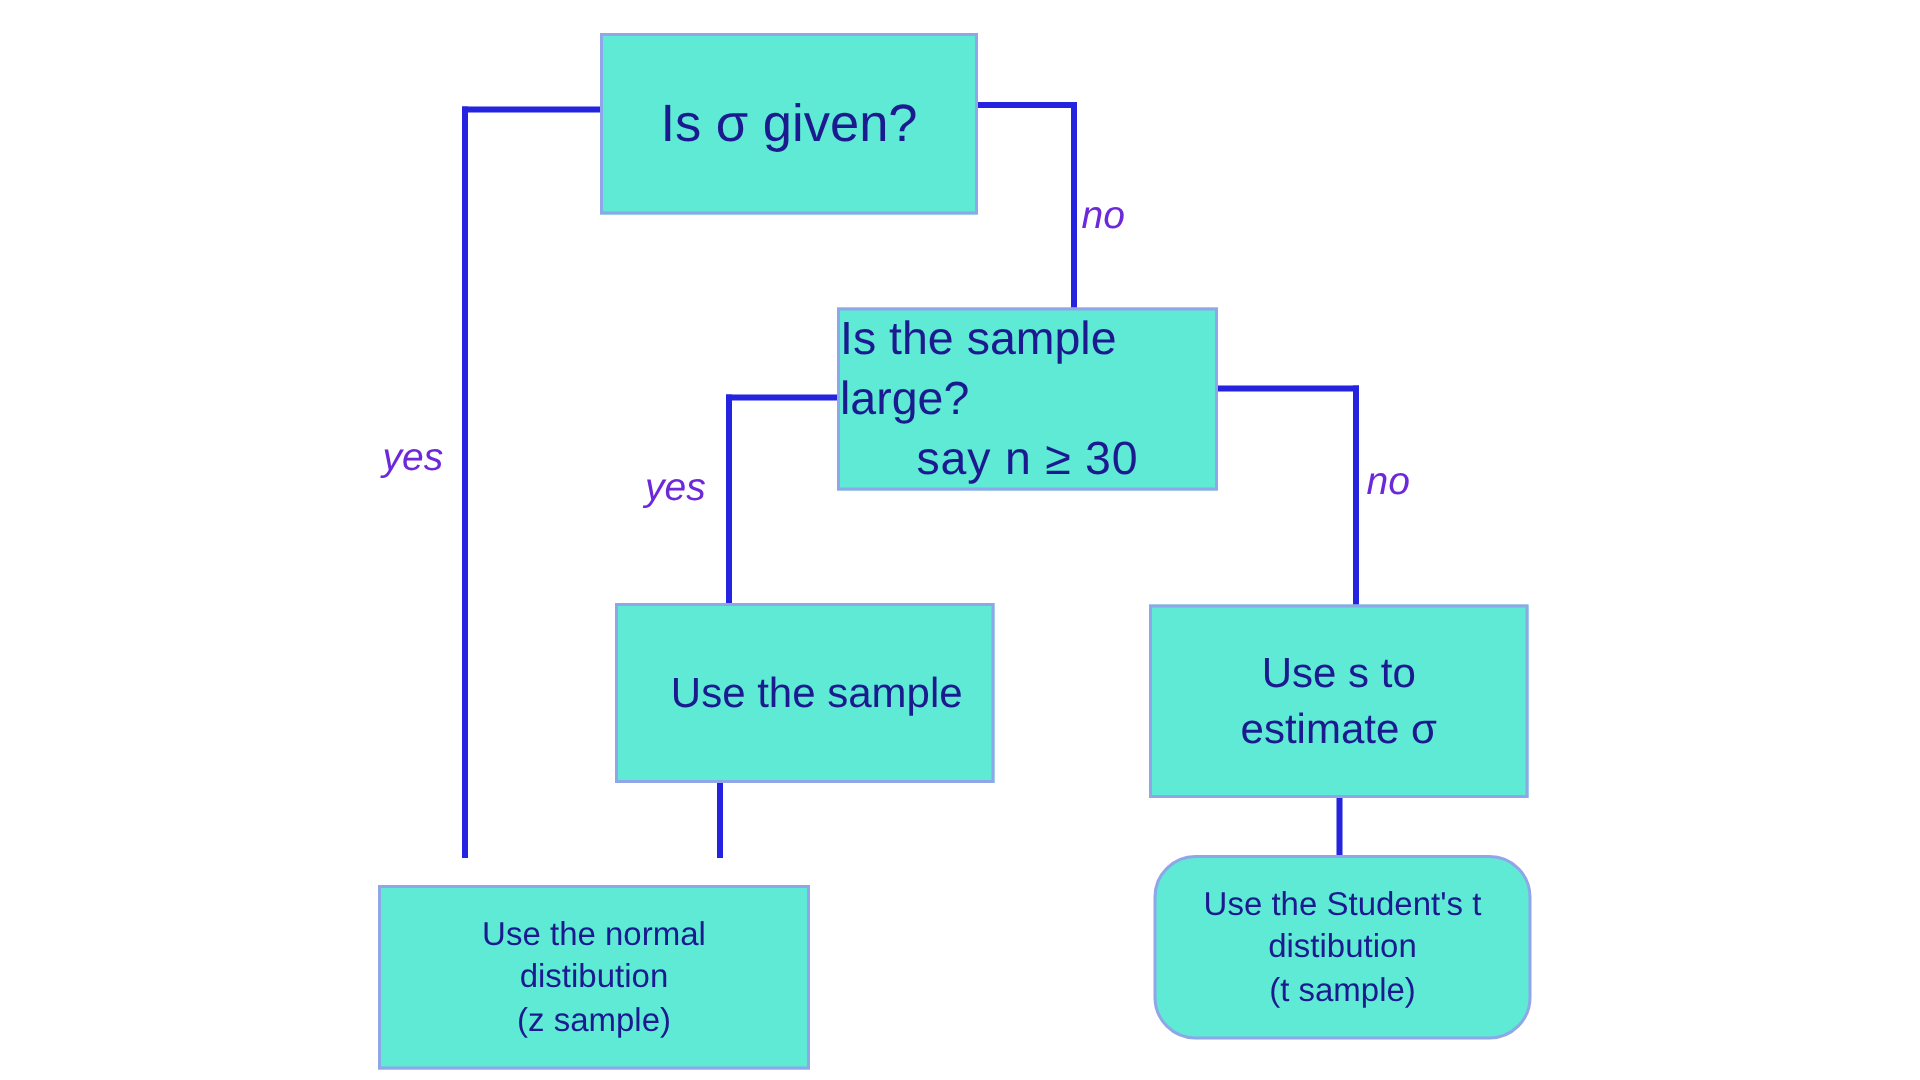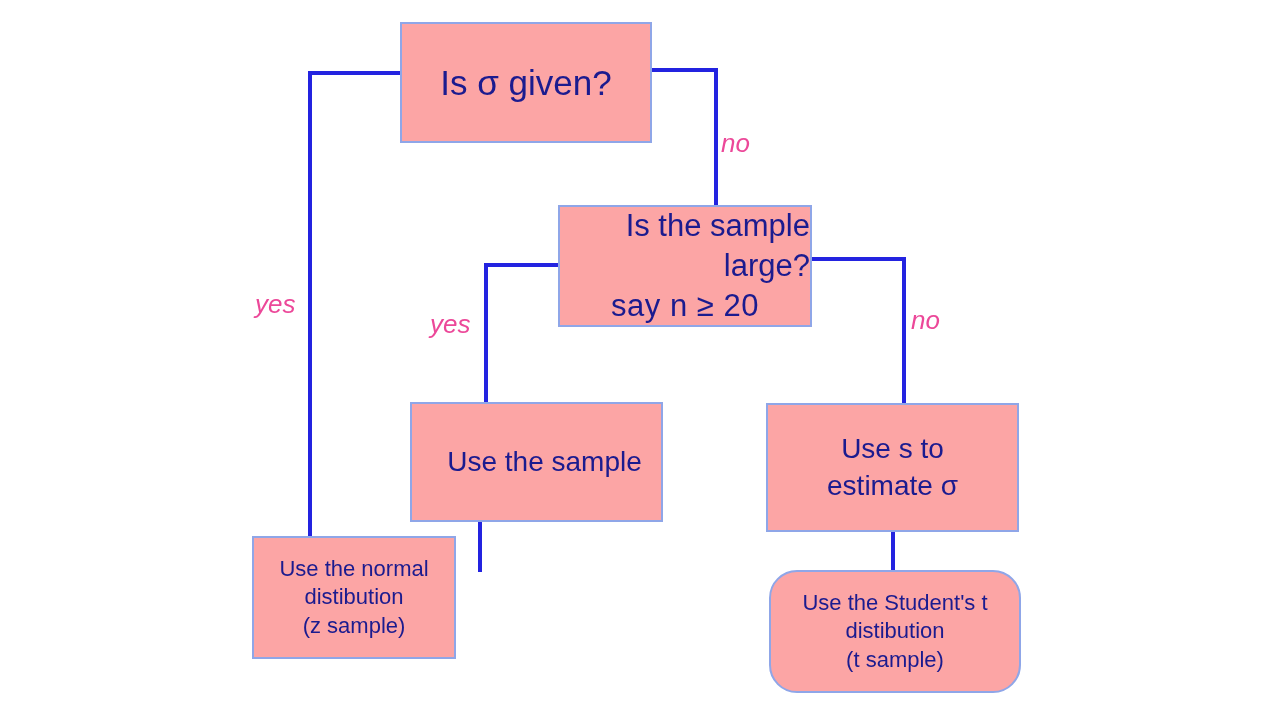--- a/index.html
+++ b/index.html
@@ -15,28 +15,28 @@
     position: relative;
     width: 1280px;
     height: 720px;
     background: #ffffff;
     overflow: hidden;
   }
   
   .node {
     position: absolute;
     box-sizing: border-box;
-    background: #fca5a5;
+    background: #5eead4;
     border: 2px solid #8fa6e8;
     color: #1b1b8f;
     display: flex;
     flex-direction: column;
     align-items: center;
     justify-content: center;
-    text-align: right;
+    text-align: left;
     line-height: 1.30;
     z-index: 3;
     white-space: pre-line;
   }
   .node .line { display: block; }
 
   #node-sigma-given {
     left: 400px;  top: 22px;  width: 252px; height: 121px;
     font-size: 35px;
   }
@@ -49,21 +49,21 @@
   #node-use-sample {
     left: 410px;  top: 402px; width: 253px; height: 120px;
     font-size: 28px;
     padding-left: 16px;
   }
   #node-use-s {
     left: 766px;  top: 403px; width: 253px; height: 129px;
     font-size: 28px;
   }
   #node-normal-dist {
-    left: 252px;  top: 536px; width: 204px; height: 123px;
+    left: 252px;  top: 590px; width: 288px; height: 123px;
     font-size: 22px;
   }
   #node-student-t-dist {
     left: 769px;  top: 570px; width: 252px; height: 123px;
     font-size: 22px;
     border-radius: 28px;
   }
 
   
   .conn {
@@ -87,21 +87,21 @@
   #conn-no2-h    { left: 810px; top: 257px; width: 96px; }
   #conn-no2-v    { left: 902px; top: 257px; height: 148px; }
   
   #conn-sample-normal { left: 478px; top: 520px; height: 52px; }
   
   #conn-s-student     { left: 891px; top: 530px; height: 42px; }
 
   
   .edge-label {
     position: absolute;
-    color: #ec4899;
+    color: #6d28d9;
     font-style: italic;
     font-size: 26px;
     z-index: 4;
     white-space: nowrap;
   }
   #label-yes-sigma   { left: 255px; top: 289px; }
   #label-no-sigma    { left: 721px; top: 128px; }
   #label-yes-sample  { left: 430px; top: 309px; }
   #label-no-sample   { left: 911px; top: 305px; }
 </style>
@@ -109,21 +109,21 @@
 <body>
 
 <div id="canvas">
 
   <div class="node" id="node-sigma-given">
     <span class="line line-1">Is σ given?</span>
   </div>
 
   <div class="node" id="node-sample-large">
     <span class="line line-1">Is the sample large?</span>
-    <span class="line line-2">say n ≥  20</span>
+    <span class="line line-2">say n ≥  30</span>
   </div>
 
   <div class="node" id="node-use-sample">
     <span class="line line-1">Use the sample</span>
   </div>
 
   <div class="node" id="node-use-s">
     <span class="line line-1">Use s to</span>
     <span class="line line-2">estimate σ</span>
   </div>

